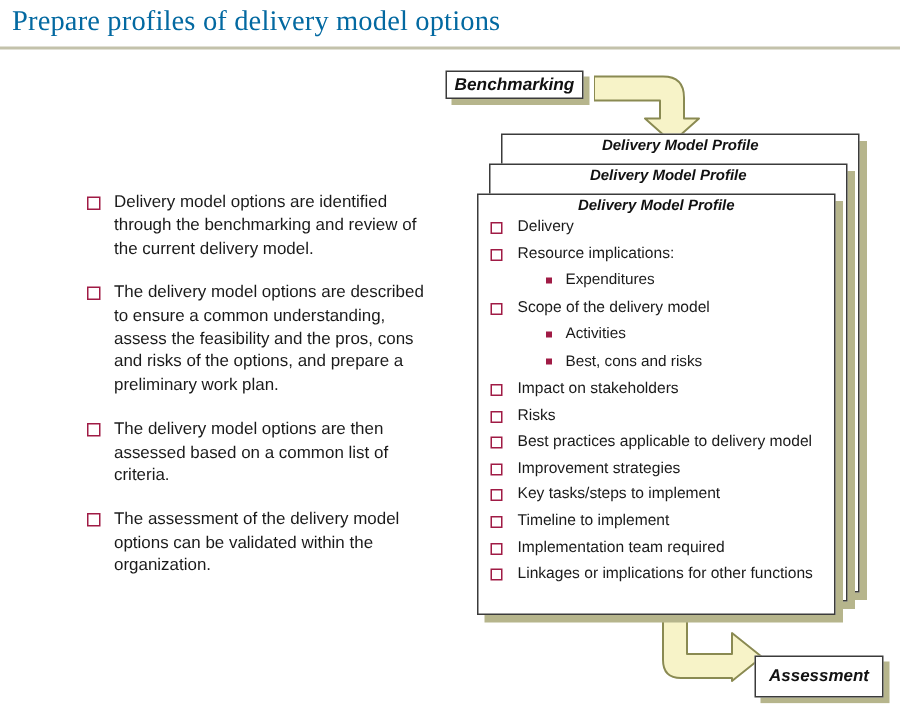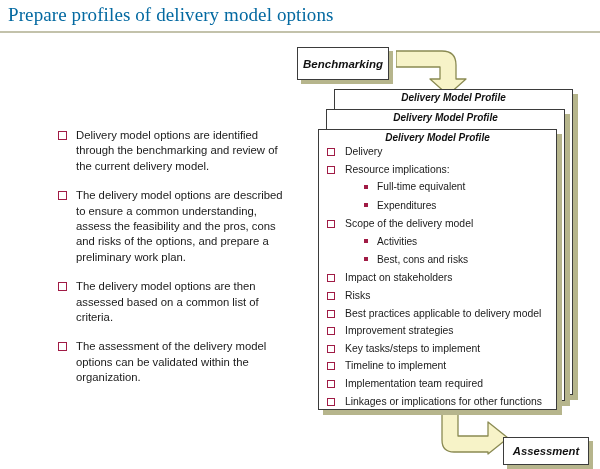--- a/index.html
+++ b/index.html
@@ -61,21 +61,21 @@
     background: #ffffff;
     box-sizing: content-box;
   }
 
   
   #benchmarking-box {
     position: absolute;
     left: 297px;
     top: 47px;
     width: 92px;
-    height: 33px;
+    height: 19px;
     background: #ffffff;
     border: 1.3px solid #3b3b3b;
     box-shadow: 4px 4px 0 0 #b6b58c;
     display: flex;
     align-items: center;
     justify-content: center;
     font-size: 11.5px;
     font-weight: bold;
     font-style: italic;
     color: #111111;
@@ -212,21 +212,20 @@
     <div class="card-head">Delivery Model Profile</div>
   </div>
   <div class="profile-card" id="card-2">
     <div class="card-head">Delivery Model Profile</div>
   </div>
   <div class="profile-card" id="card-1">
     <div class="card-head">Delivery Model Profile</div>
     <div id="profile-list">
         <div class="pitem"><span class="sq"></span><span>Delivery</span></div>
         <div class="pitem"><span class="sq"></span><span>Resource implications:</span></div>
-        <div class="psub"><span class="dot"></span><span>Full-time equivalent</span></div>
         <div class="psub"><span class="dot"></span><span>Expenditures</span></div>
         <div class="pitem"><span class="sq"></span><span>Scope of the delivery model</span></div>
         <div class="psub"><span class="dot"></span><span>Activities</span></div>
         <div class="psub"><span class="dot"></span><span>Best, cons and risks</span></div>
         <div class="pitem"><span class="sq"></span><span>Impact on stakeholders</span></div>
         <div class="pitem"><span class="sq"></span><span>Risks</span></div>
         <div class="pitem"><span class="sq"></span><span>Best practices applicable to delivery model</span></div>
         <div class="pitem"><span class="sq"></span><span>Improvement strategies</span></div>
         <div class="pitem"><span class="sq"></span><span>Key tasks/steps to implement</span></div>
         <div class="pitem"><span class="sq"></span><span>Timeline to implement</span></div>

